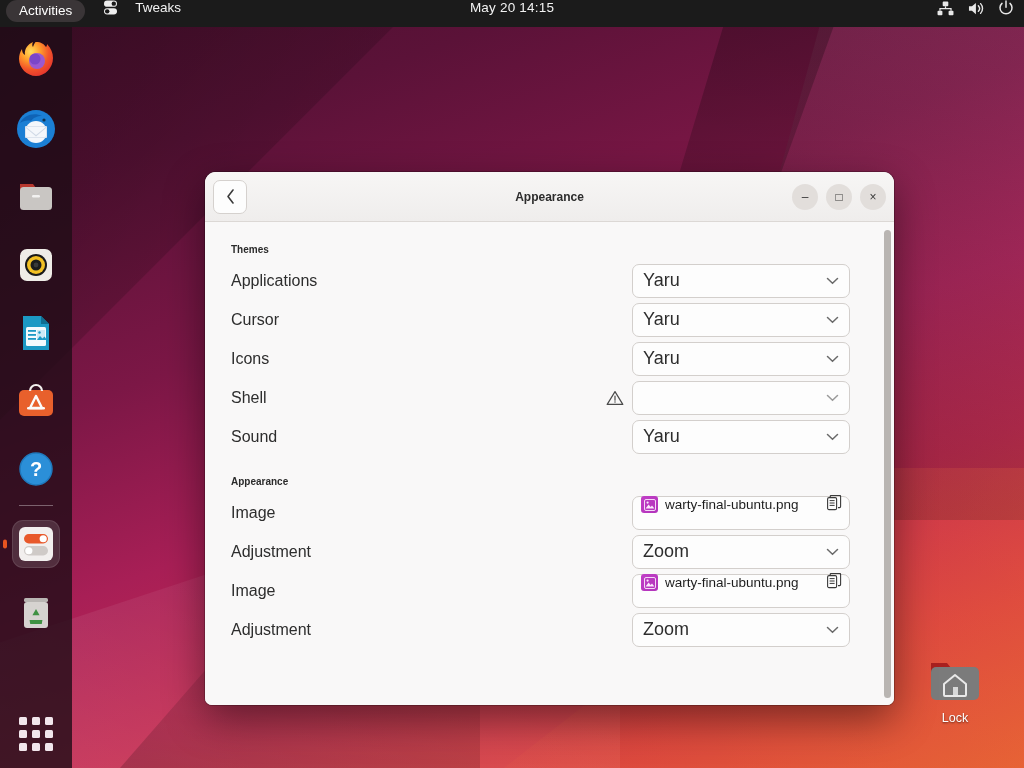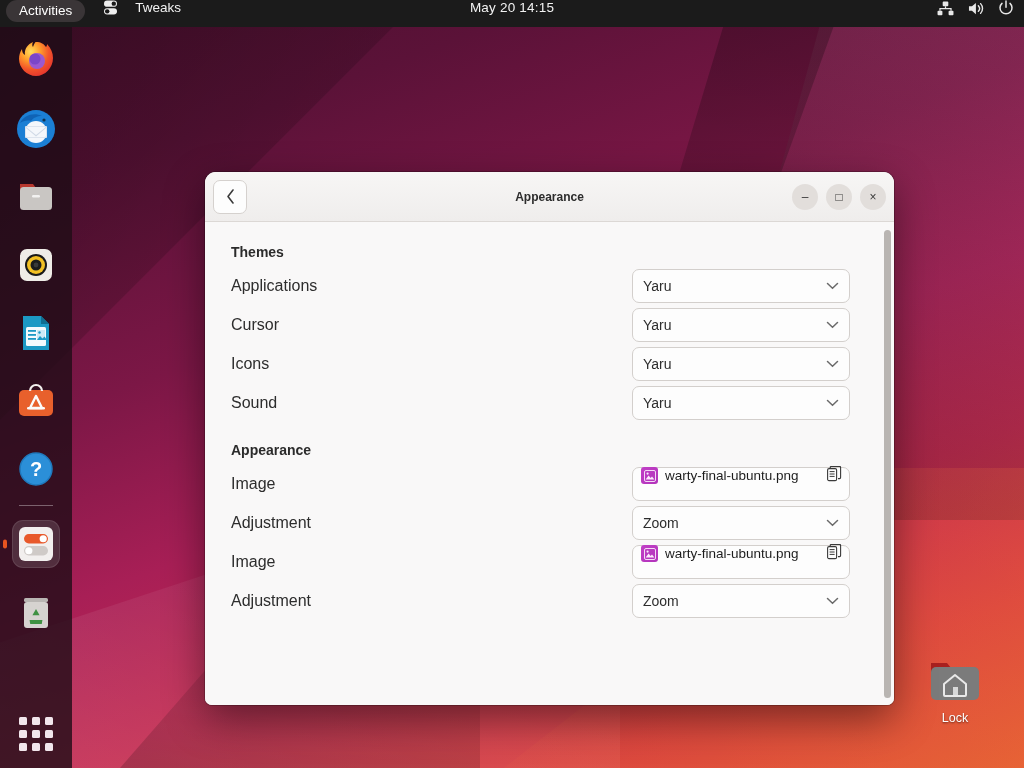--- a/index.html
+++ b/index.html
@@ -133,35 +133,35 @@
   .wc {
     width: 26px; height: 26px; border-radius: 50%;
     background: #e2dedb; color: #3a3a3a;
     display: flex; align-items: center; justify-content: center;
     font-size: 12px; line-height: 1;
   }
 
   .win-body { flex: 1; position: relative; overflow: hidden; background: #f9f8f8; }
   .content { padding: 22px 40px 18px 22px; }
   .section-head {
-    font-size: 14px; font-weight: bold; color: #2b2b2b;
+    font-size: 10px; font-weight: bold; color: #2b2b2b;
     margin: 0 0 6px 4px;
   }
   .section-head.spaced { margin-top: 20px; }
   .row {
     display: flex; align-items: center; justify-content: space-between;
     height: 39px; margin-bottom: 0px; padding: 0 4px;
   }
   .row .lbl { font-size: 16px; color: #2d2d2d; }
   .row .right { display: flex; align-items: center; gap: 8px; }
   .combo {
     width: 218px; height: 34px; border-radius: 7px;
     background: #fdfdfd; border: 1px solid #d3cfcc;
     display: flex; align-items: center; padding: 0 10px;
-    font-size: 14px; color: #2d2d2d;
+    font-size: 18px; color: #2d2d2d;
   }
   .combo .cv { flex: 1; overflow: hidden; white-space: nowrap; }
   .combo .chev { color: #6a6a6a; display: flex; align-items: center; }
   .filebtn {
     width: 218px; height: 34px; border-radius: 7px;
     background: #fdfdfd; border: 1px solid #d3cfcc;
     display: flex; align-items: center; gap: 7px; padding: 0 7px 16px 8px;
     font-size: 14px; color: #1d1d1d;
   }
   .thumb {
@@ -401,20 +401,40 @@
               <span class="cv">Yaru</span>
               <span class="chev">
                 <svg width="13" height="8" viewBox="0 0 13 8">
                     <path d="M1.5 1.5 L6.5 6.2 L11.5 1.5" stroke="#6a6a6a" stroke-width="1.5" fill="none" stroke-linecap="round"></path>
                   </svg>
               </span>
             </div>
           </div>
         </div>
 
+        <div class="row">
+          <div class="lbl">Shell</div>
+          <div class="right">
+            <span class="warn">
+              <svg width="18" height="16" viewBox="0 0 18 16">
+                <path d="M9 1.6 L16.8 14.4 H1.2 Z" fill="none" stroke="#4a4a4a" stroke-width="1.2" stroke-linejoin="round"></path>
+                <path d="M9 6 v4.2" stroke="#4a4a4a" stroke-width="1.2" stroke-linecap="round"></path>
+                <circle cx="9" cy="12.1" r="0.75" fill="#4a4a4a"></circle>
+              </svg>
+            </span>
+            <div class="combo">
+              <span class="cv"></span>
+              <span class="chev">
+                <svg width="13" height="8" viewBox="0 0 13 8">
+                    <path d="M1.5 1.5 L6.5 6.2 L11.5 1.5" stroke="#9a9a9a" stroke-width="1.5" fill="none" stroke-linecap="round"></path>
+                  </svg>
+              </span>
+            </div>
+          </div>
+        </div>
 
         <div class="row">
           <div class="lbl">Sound</div>
           <div class="right">
             <div class="combo">
               <span class="cv">Yaru</span>
               <span class="chev">
                 <svg width="13" height="8" viewBox="0 0 13 8">
                     <path d="M1.5 1.5 L6.5 6.2 L11.5 1.5" stroke="#6a6a6a" stroke-width="1.5" fill="none" stroke-linecap="round"></path>
                   </svg>

